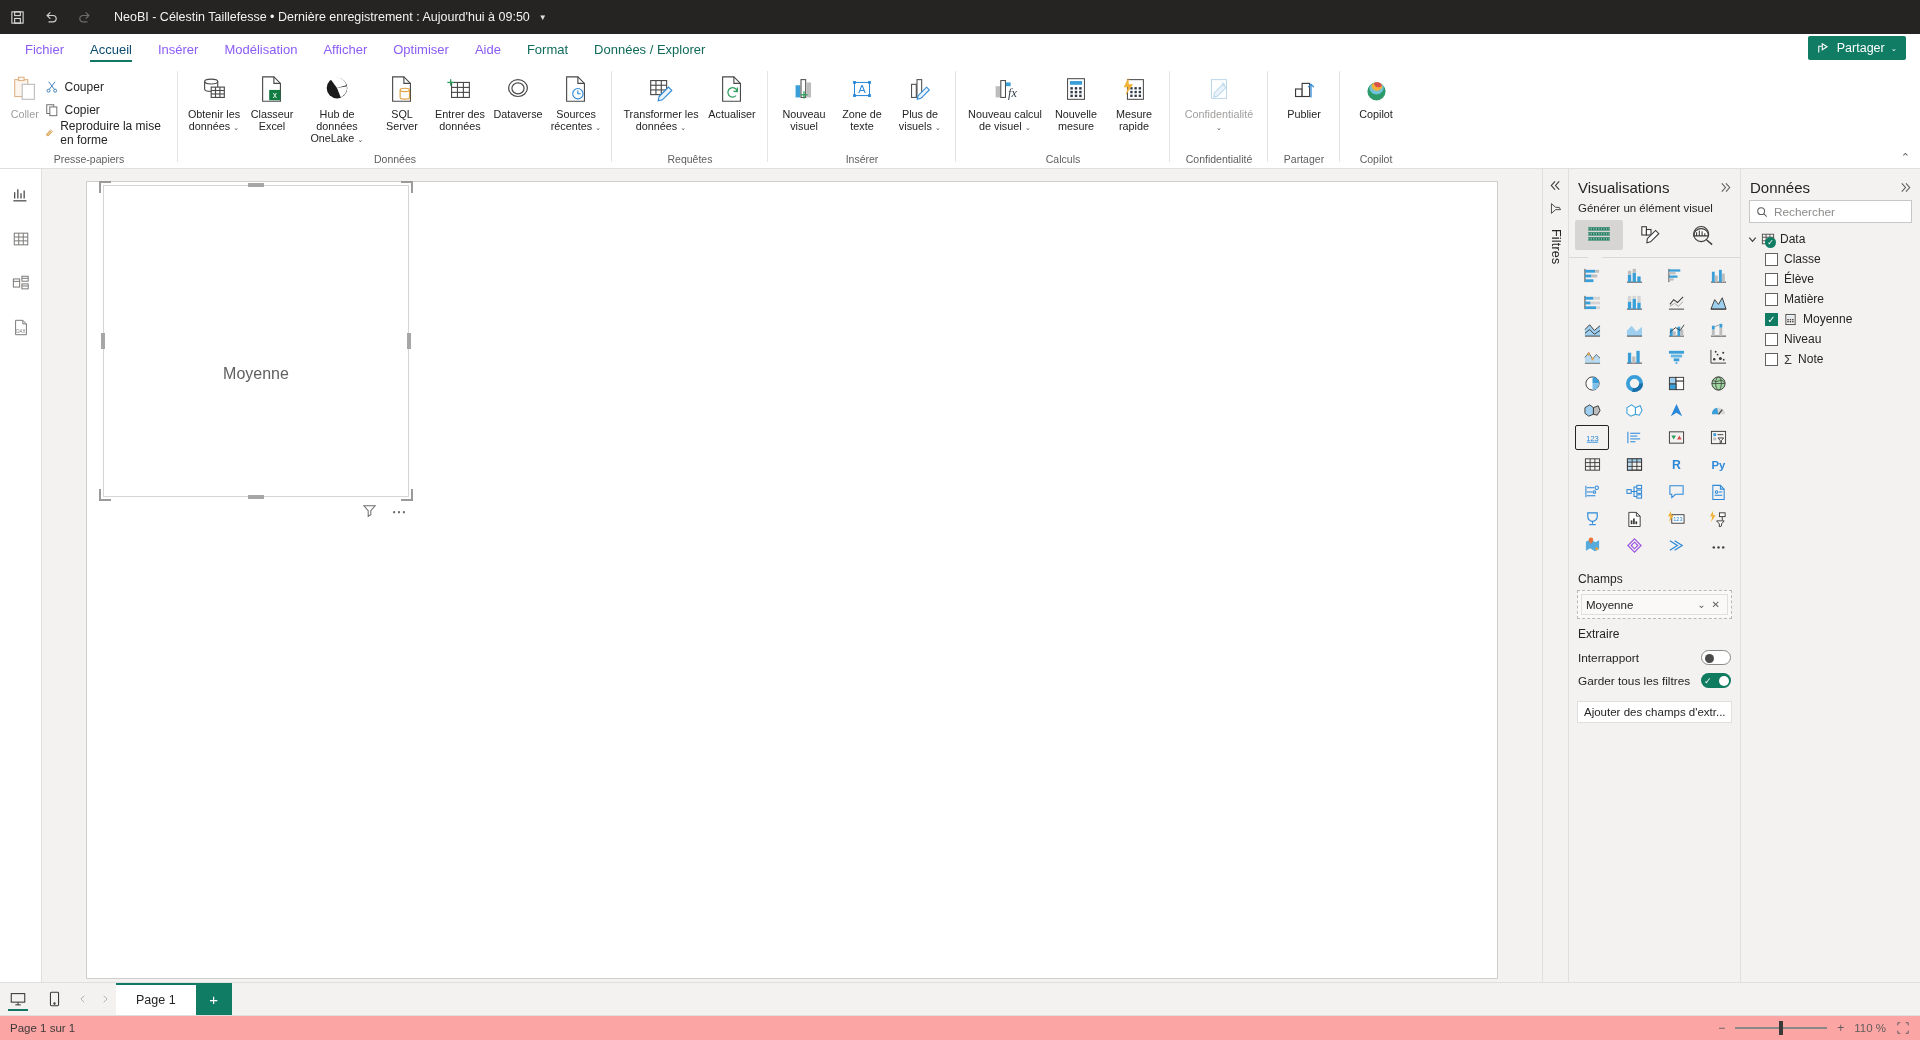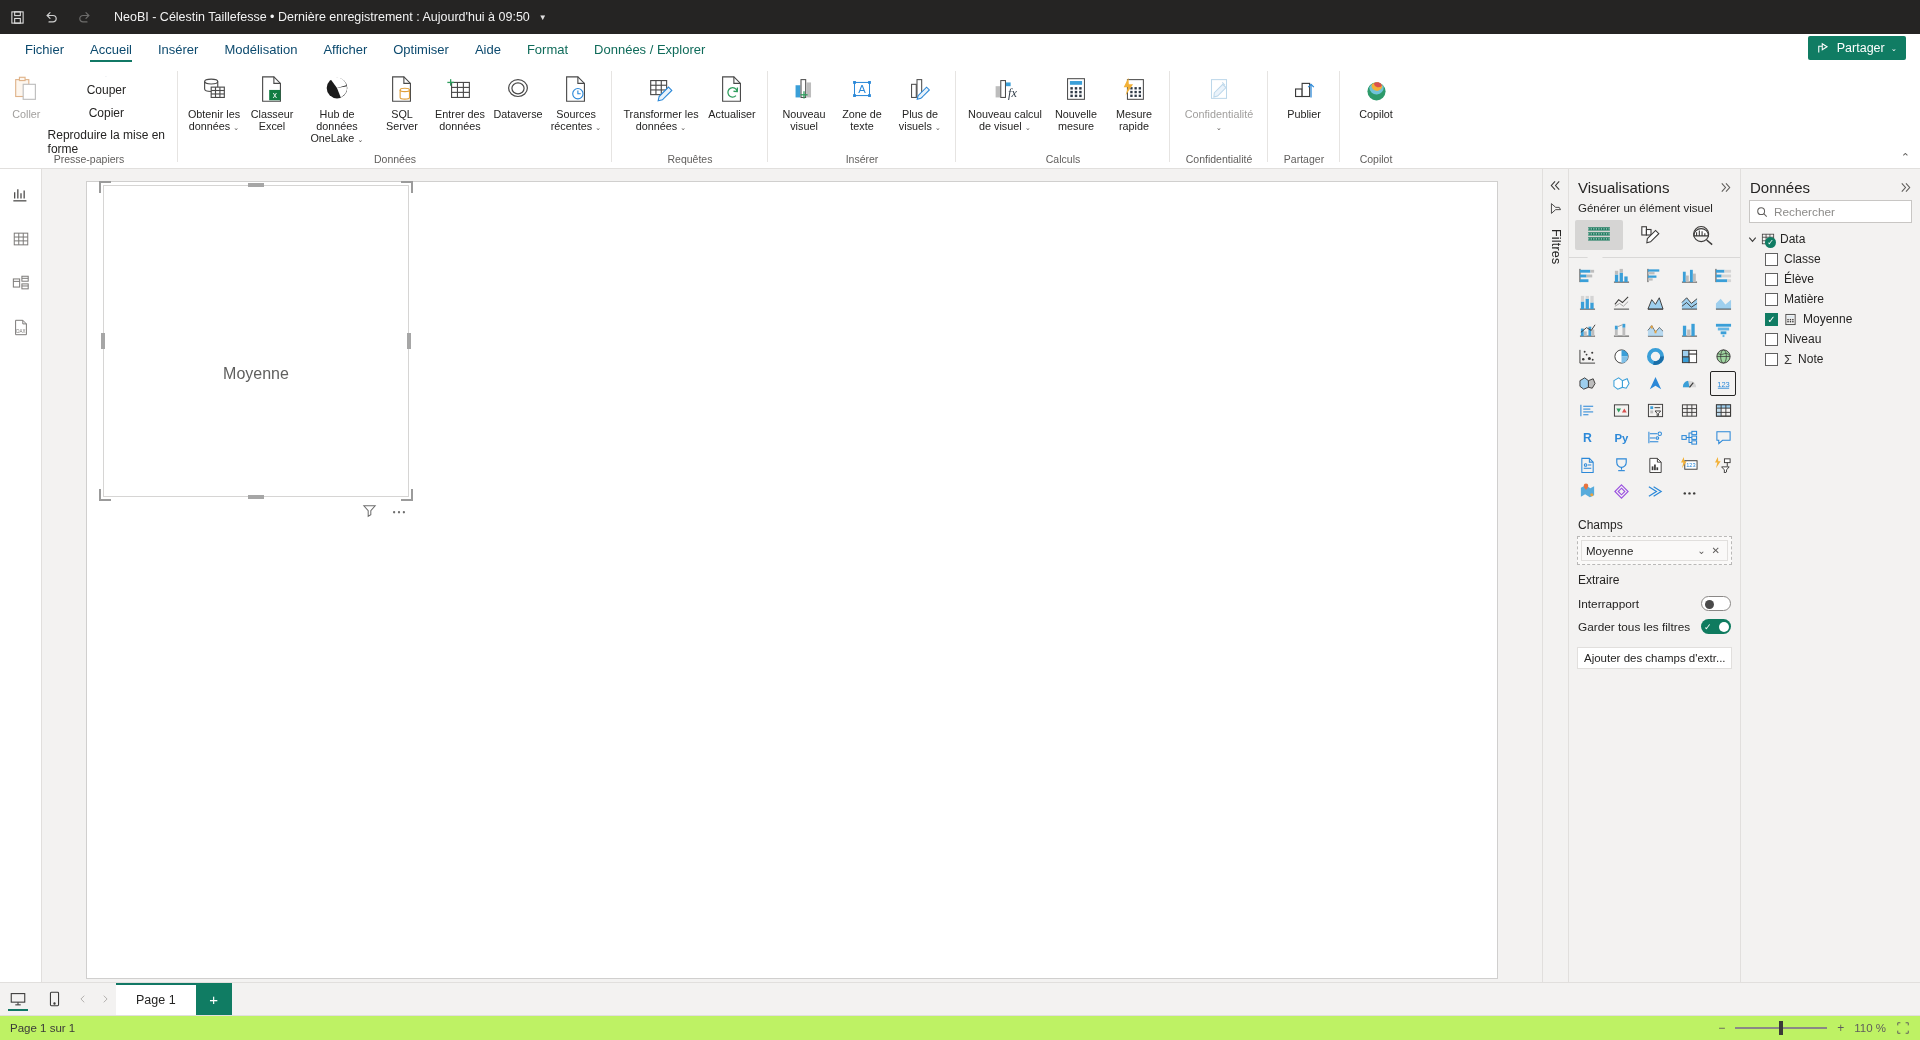--- a/index.html
+++ b/index.html
@@ -31,21 +31,21 @@
     margin-right: 14px;
   }
   .wbtn { width: 46px; height: 34px; display:flex; align-items:center; justify-content:center; color:#f0f0f0;}
 
   
   #ribbon-tabs {
     height: 29px; background: #ffffff; display: flex; align-items: flex-end;
     padding-left: 12px; font-size: 13px; position: relative;
   }
   .rtab {
-    padding: 3px 13px 6px 13px; color: #0c4a6e; cursor: default;
+    padding: 3px 13px 6px 13px; color: #8b5cf6; cursor: default;
     position: relative; white-space: nowrap;
   }
   .rtab.active { color: #0c4a6e; font-weight: 400; }
   .rtab.active::after {
     content:""; position:absolute; left:13px; right:13px; bottom:1px;
     height: 2.4px; background:#117865;
   }
   .rtab.contextual { color: #0f6b5a; }
   #share-btn {
     position: absolute; right: 14px; bottom: 3px;
@@ -77,21 +77,20 @@
   .bigbtn .ic { height: 34px; display:flex; align-items:center; justify-content:center; }
   .bigbtn .lbl { font-size: 10.8px; color: #252423; line-height: 12px; margin-top:2px; }
   .bigbtn.wide { width: 72px; }
   .bigbtn.xwide { width: 84px; }
   .bigbtn.disabled .lbl { color: #a19f9d; }
 
   .smallbtn {
     display: flex; align-items: center; gap: 6px; height: 21px;
     padding: 0 6px 0 2px; font-size: 12px; color: #252423; cursor: default;
     border-radius:2px;
-    flex-direction:column;
   }
   .chev { font-size: 7.5px; color:#605e5c; margin-top: 1px; }
 
   #ribbon-collapse {
     position:absolute; right: 10px; bottom: 4px; font-size: 11px; color: #605e5c;
     cursor: pointer;
   }
 
   
   #main { display: flex; height: calc(1040px - 34px - 29px - 106px - 58px); }
@@ -170,21 +169,21 @@
     width: 48px; height: 30px; display:flex; align-items:center; justify-content:center;
     cursor:pointer; border-radius:2px;
   }
   .gen-btn.active { background:#d6d5d4; }
   #gen-arrow {
     width: 0; height: 0; border-left: 8px solid transparent; border-right: 8px solid transparent;
     border-bottom: 7px solid #f3f2f1; margin-left: 18px; margin-top: 1px; position: relative; z-index: 2;
   }
   #viz-gallery {
     border-top: 1px solid #d9d8d7; margin-top: -1px;
-    padding: 5px 4px 6px 6px; display: grid; grid-template-columns: repeat(5, 1fr);
+    padding: 5px 4px 6px 6px; display: grid; grid-template-columns: repeat(4, 1fr);
     gap: 2px 8px;
   }
   .viz-cell {
     height: 25px; display:flex; align-items:center; justify-content:center; cursor:pointer;
     border-radius: 2px;
   }
   .viz-cell.selected { border: 1.3px solid #252423; }
 
   .pane-sec-title { padding: 8px 9px 4px 9px; font-size: 12px; color:#252423; }
   #wells { padding: 0 8px; }
@@ -268,21 +267,21 @@
   .pb-tab {
     min-width: 62px; padding: 0 20px; display:flex; align-items:center; justify-content:center;
     font-size: 12.5px; color:#252423; background:#fff; border-top: 2.4px solid #117865;
     cursor: pointer;
   }
   .pb-add {
     width: 36px; background:#107c63; color:#fff; display:flex; align-items:center;
     justify-content:center; font-size: 15px; cursor:pointer;
   }
   #statusbar {
-    height: 25px; background:#bef264; border-top:1px solid #e1dfdd; display:flex; align-items:center;
+    height: 25px; background:#fca5a5; border-top:1px solid #e1dfdd; display:flex; align-items:center;
     font-size: 11.5px; color:#3b3a39; padding: 0 10px;
   }
   #zoom-area { margin-left:auto; display:flex; align-items:center; gap: 10px; color:#605e5c; }
   #zoom-track { width: 92px; height: 2px; background:#8a8886; position: relative; }
   #zoom-thumb {
     position:absolute; left: 44px; top: -6px; width: 4px; height: 14px; background:#3b3a39;
   }
   .zb { cursor:pointer; font-size: 12px; }
   svg { display:block; }
 </style>

